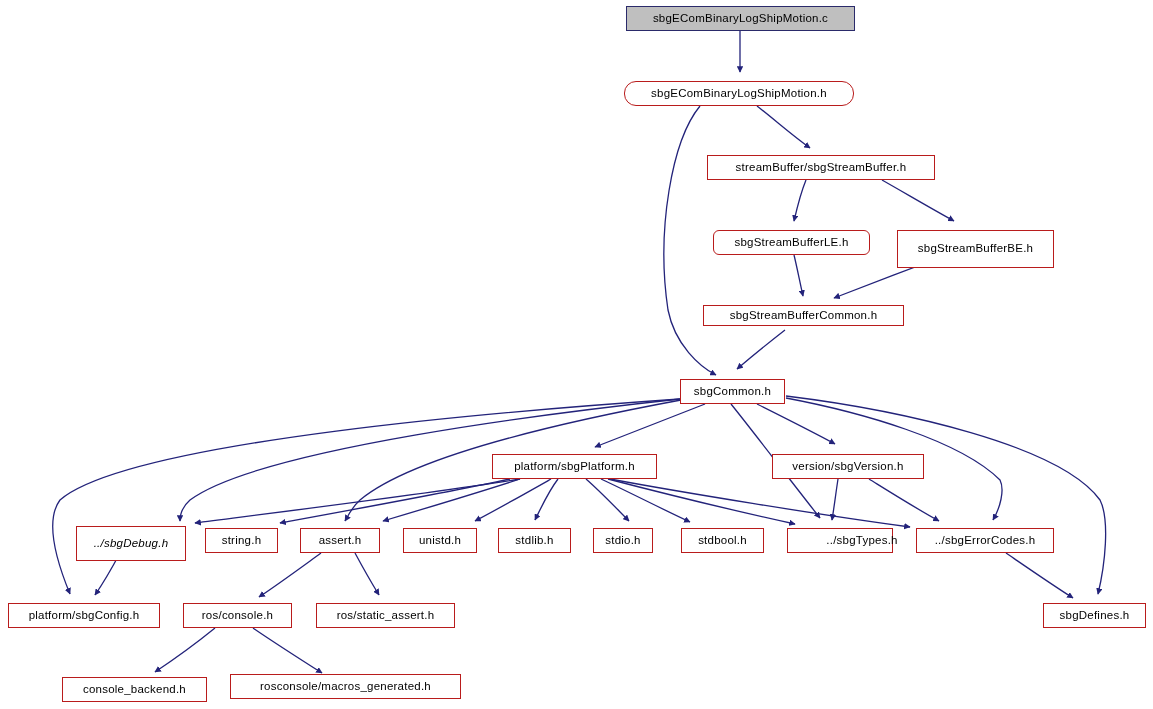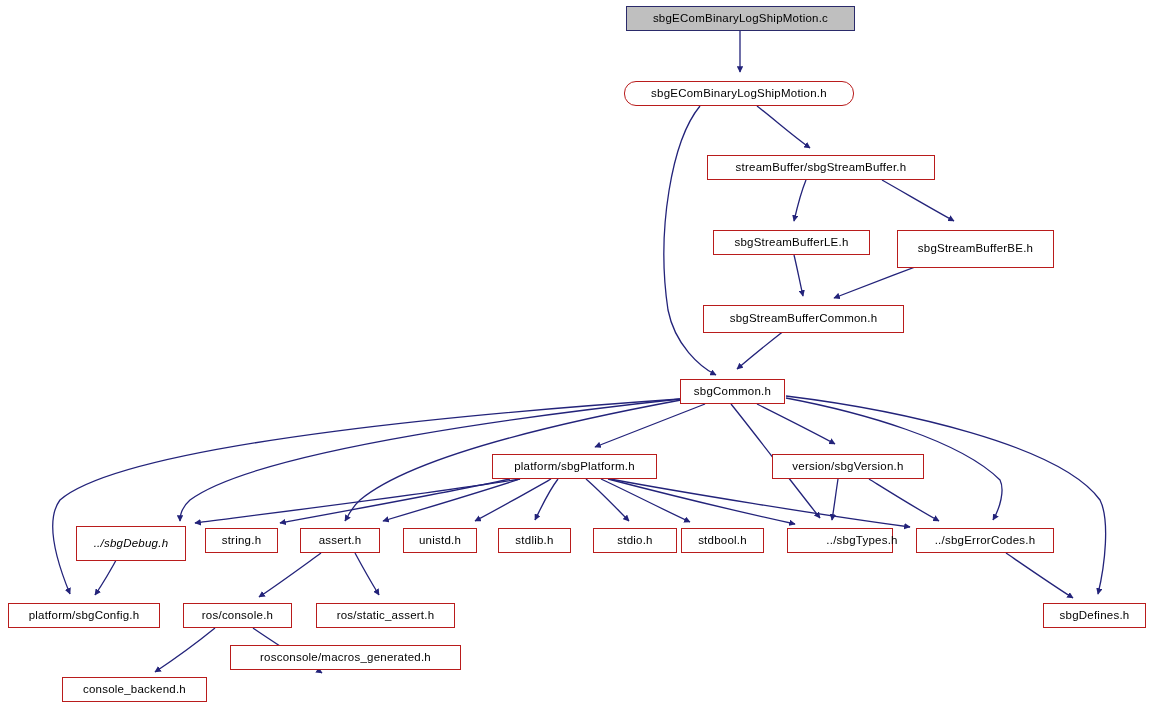--- a/index.html
+++ b/index.html
@@ -85,35 +85,35 @@
         <path d="M 355,553 C 362,566 371,582 379,595" marker-end="url(#arrow)"></path>
         <path d="M 1006,553 C 1025,566 1051,584 1073,598" marker-end="url(#arrow)"></path>
         <path d="M 215,628 C 199,641 176,658 155,672" marker-end="url(#arrow)"></path>
         <path d="M 253,628 C 272,641 300,659 322,673" marker-end="url(#arrow)"></path>
       </g>
   </svg>
   <div id="node-layer">
       <div class="node root" style="left: 626px; top: 6px; width: 229px; height: 25px;">sbgEComBinaryLogShipMotion.c</div>
       <div class="node" style="left: 624px; top: 81px; width: 230px; height: 25px; border-radius: 12px;">sbgEComBinaryLogShipMotion.h</div>
       <div class="node" style="left: 707px; top: 155px; width: 228px; height: 25px;">streamBuffer/sbgStreamBuffer.h</div>
-      <div class="node" style="left: 713px; top: 230px; width: 157px; height: 25px;">sbgStreamBufferLE.h</div>
+      <div class="node" style="left: 713px; top: 230px; width: 157px; height: 25px; border-radius: 6px;">sbgStreamBufferLE.h</div>
       <div class="node" style="left: 897px; top: 230px; width: 157px; height: 38px;">sbgStreamBufferBE.h</div>
-      <div class="node" style="left: 703px; top: 305px; width: 201px; height: 28px;">sbgStreamBufferCommon.h</div>
+      <div class="node" style="left: 703px; top: 305px; width: 201px; height: 21px;">sbgStreamBufferCommon.h</div>
       <div class="node" style="left: 680px; top: 379px; width: 105px; height: 25px;">sbgCommon.h</div>
       <div class="node" style="left: 492px; top: 454px; width: 165px; height: 25px;">platform/sbgPlatform.h</div>
       <div class="node" style="left: 772px; top: 454px; width: 152px; height: 25px;">version/sbgVersion.h</div>
       <div class="node" style="left: 76px; top: 526px; width: 110px; height: 35px; font-style: italic;">../sbgDebug.h</div>
       <div class="node" style="left: 205px; top: 528px; width: 73px; height: 25px;">string.h</div>
       <div class="node" style="left: 300px; top: 528px; width: 80px; height: 25px;">assert.h</div>
       <div class="node" style="left: 403px; top: 528px; width: 74px; height: 25px;">unistd.h</div>
       <div class="node" style="left: 498px; top: 528px; width: 73px; height: 25px;">stdlib.h</div>
-      <div class="node" style="left: 593px; top: 528px; width: 84px; height: 25px;">stdio.h</div>
+      <div class="node" style="left: 593px; top: 528px; width: 60px; height: 25px;">stdio.h</div>
       <div class="node" style="left: 681px; top: 528px; width: 83px; height: 25px;">stdbool.h</div>
       <div class="node" style="left: 787px; top: 528px; width: 106px; height: 25px; padding-left: 44px;">../sbgTypes.h</div>
       <div class="node" style="left: 916px; top: 528px; width: 138px; height: 25px;">../sbgErrorCodes.h</div>
       <div class="node" style="left: 8px; top: 603px; width: 152px; height: 25px;">platform/sbgConfig.h</div>
       <div class="node" style="left: 183px; top: 603px; width: 109px; height: 25px;">ros/console.h</div>
       <div class="node" style="left: 316px; top: 603px; width: 139px; height: 25px;">ros/static_assert.h</div>
       <div class="node" style="left: 1043px; top: 603px; width: 103px; height: 25px;">sbgDefines.h</div>
       <div class="node" style="left: 62px; top: 677px; width: 145px; height: 25px;">console_backend.h</div>
-      <div class="node" style="left: 230px; top: 645px; width: 231px; height: 25px;">rosconsole/macros_generated.h</div>
+      <div class="node" style="left: 230px; top: 674px; width: 231px; height: 25px;">rosconsole/macros_generated.h</div>
     </div>
 </div>
 
 </body></html>

